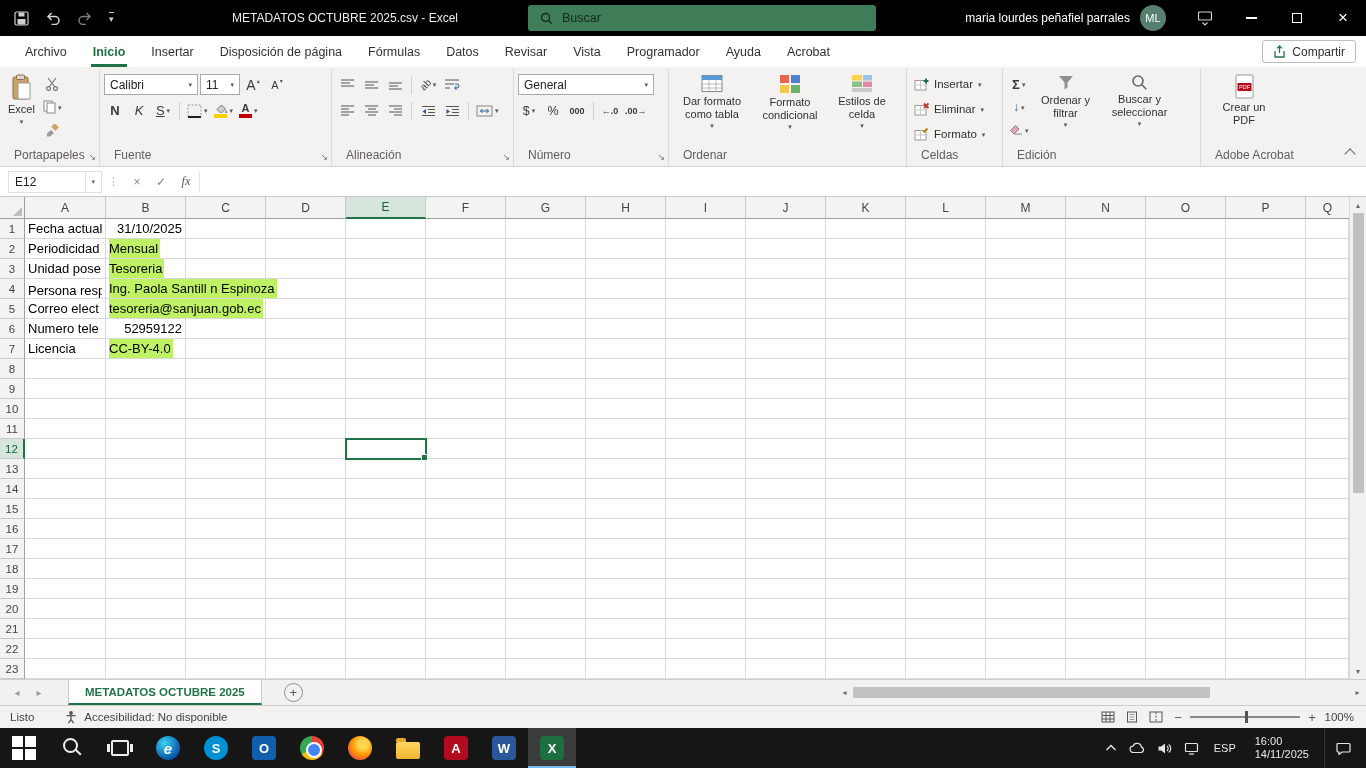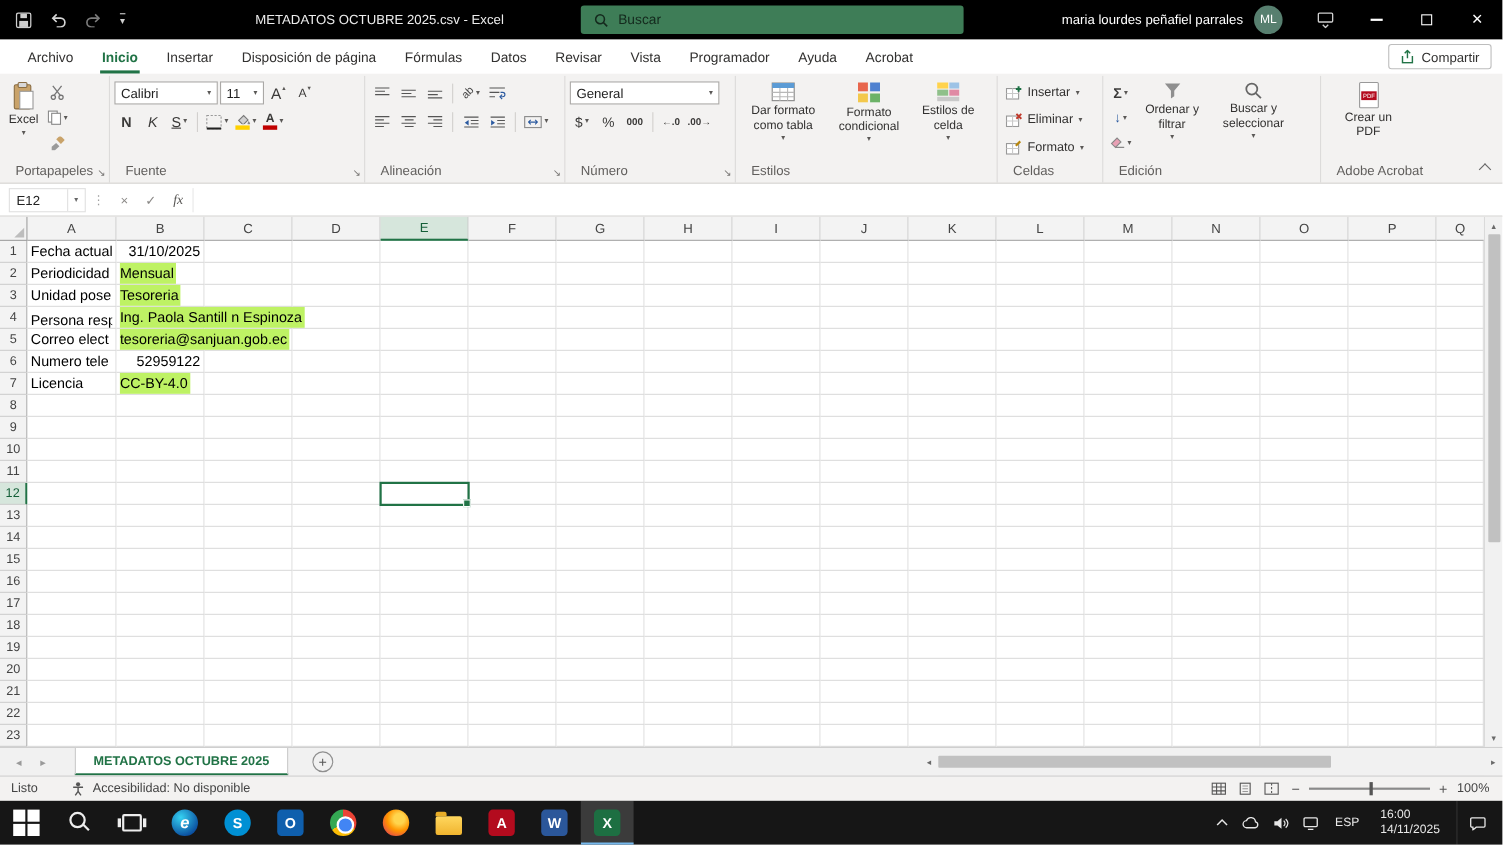--- a/index.html
+++ b/index.html
@@ -58,21 +58,21 @@
 .fcA{font-size:11px;line-height:10px}
 .rot{display:inline-block;transform:rotate(-45deg);font-size:10px;color:#444}
 .num9{font-size:9px;font-weight:bold;letter-spacing:0}
 .sig{font-size:13px;font-weight:bold}
 .fillar{color:#2b5aa0;font-weight:bold;font-size:12px}
 .cellrow{display:flex;align-items:center;gap:5px;height:22px;font-size:11.5px;color:#323130;padding:0 3px}
 .collapse{position:absolute;right:12px;bottom:8px;width:8px;height:8px;border-left:1.6px solid #666;border-top:1.6px solid #666;transform:rotate(45deg)}
 
 
 .fbar{flex:0 0 30px;background:#fff;border-bottom:1px solid #c9c7c5;display:flex;align-items:center;padding:3px 0}
-.namebox{width:70px;height:22px;margin-left:8px;border:1px solid #e0e0e0;display:flex;align-items:center;justify-content:space-between;padding:0 6px;font-size:12px;color:#222}
+.namebox{width:94px;height:22px;margin-left:8px;border:1px solid #e0e0e0;display:flex;align-items:center;justify-content:space-between;padding:0 6px;font-size:12px;color:#222}
 .nbcar{font-size:7px;color:#666;border-left:1px solid #e0e0e0;padding-left:5px;height:100%;display:flex;align-items:center}
 .fdots{color:#a0a0a0;font-size:11px;padding:0 6px}
 .fico{width:24px;text-align:center;color:#8a8886;font-size:12px}
 .ficofx{width:26px;text-align:center;color:#5a5856;font-size:12.5px;font-style:italic;font-family:"Liberation Serif",serif}
 .finput{flex:1;height:22px;margin-right:8px;border-left:1px solid #e8e8e8;padding-left:6px;font-size:12.5px}
 
 
 .gridzone{flex:1;display:flex;overflow:hidden;background:#fff}
 .grid{flex:1;overflow:hidden}
 .grow{display:flex;height:20px;flex:0 0 auto}
@@ -461,21 +461,21 @@
                 <rect x="12" y="1" width="9" height="5.5" fill="#9dc3e6"></rect>
                 <rect x="1" y="7.5" width="10" height="5.5" fill="#8fc08a"></rect>
                 <rect x="12" y="7.5" width="9" height="5.5" fill="#e08aa4"></rect>
                 <rect x="1" y="14" width="20" height="4" fill="#c9c9c9"></rect>
               </svg>
             </span>
           <span class="lbl w58">Estilos de celda</span>
           <span class="car">▾</span>
         </div>
       </div>
-      <div class="glabel">Estilos</div>
+      <div class="glabel">Ordenar</div>
     </div>
 
     <div class="grp" style="width:96px">
       <div class="gcol">
         <div class="cellrow">
             <svg width="15" height="14">
               <rect x="1" y="3.5" width="11" height="9.5" fill="#fff" stroke="#999"></rect>
               <path d="M1 8h11M6.5 3.5V13" stroke="#c9c9c9"></path>
               <path d="M12 1.5v5M9.5 4h5" stroke="#1d7044" stroke-width="1.8"></path>
             </svg>

